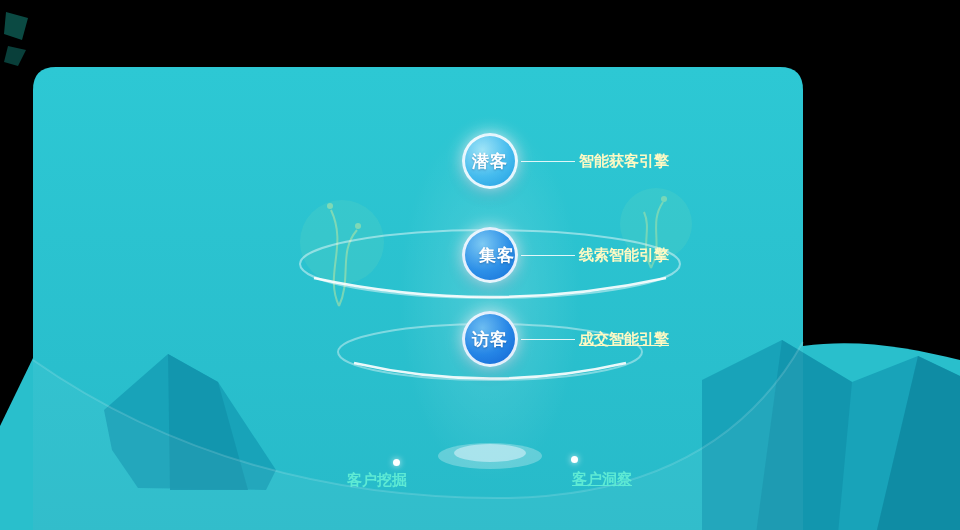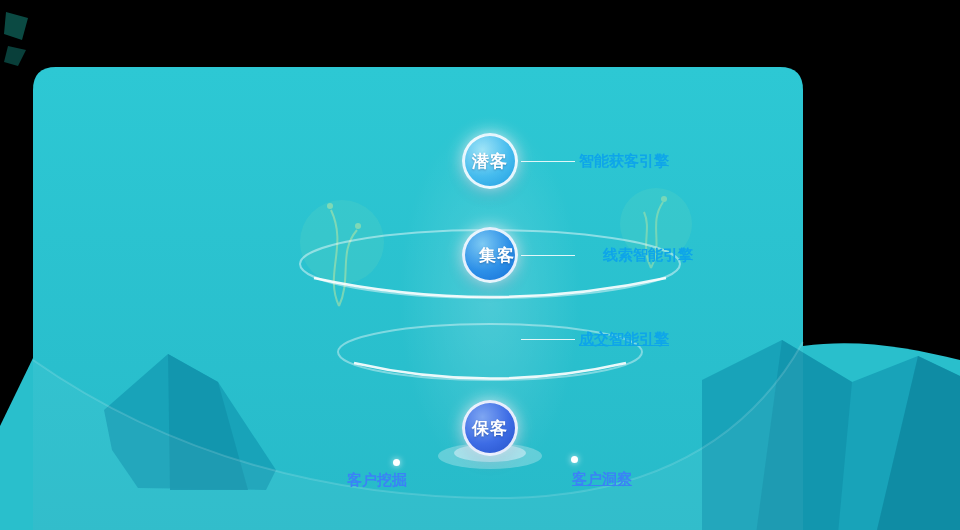--- a/index.html
+++ b/index.html
@@ -20,26 +20,26 @@
     display:flex;align-items:center;justify-content:center;
     color:#fff;font-size:17px;font-weight:bold;letter-spacing:1px;
     text-shadow:0 1px 2px rgba(0,40,90,.35);
     box-shadow:0 0 16px rgba(255,255,255,.75),0 6px 14px rgba(0,70,130,.25);
   }
   .bubble.s1{background:radial-gradient(circle at 35% 28%,#9fe4f7,#46bcee 55%,#1f9de2);}
   .bubble.s2{background:radial-gradient(circle at 35% 28%,#7cc9f3,#2d90e8 55%,#1570d7);}
   .bubble.s3{background:radial-gradient(circle at 35% 28%,#6dbdf1,#2585e6 55%,#1264d3);}
   .bubble.s4{background:radial-gradient(circle at 35% 28%,#7ea6f2,#3d6ce5 55%,#2551c9);}
   .connector{position:absolute;height:0;border-top:1px solid rgba(255,255,255,.85);width:54px;left:521px;}
-  .engine-label{position:absolute;left:579px;height:22px;line-height:22px;font-size:15px;font-weight:bold;color:#0ea5e9;}
+  .engine-label{position:absolute;left:579px;height:22px;line-height:22px;font-size:15px;font-weight:bold;color:#fef9c3;}
   .footer-dot{
     position:absolute;width:7px;height:7px;border-radius:50%;background:#fff;
     box-shadow:0 0 6px rgba(255,255,255,.85);
   }
-  .footer-label{position:absolute;font-size:15px;font-weight:bold;color:#3b82f6;}
+  .footer-label{position:absolute;font-size:15px;font-weight:bold;color:#5eead4;}
 </style>
 </head>
 <body>
 
 <div class="stage-area">
 
   <svg class="bg-svg" width="960" height="530" viewBox="0 0 960 530">
     <defs>
       <linearGradient id="tealGrad" x1="0" y1="0" x2="0" y2="1">
         <stop offset="0" stop-color="#2dc8d4"></stop>
@@ -103,28 +103,28 @@
   <div class="bubble s1" style="left:462px;top:129px;">
     <span>潜客</span>
   </div>
   <div class="connector" style="top:157px;"></div>
   <div class="engine-label" style="top:146px;">智能获客引擎</div>
 
   <div class="bubble s2" style="left:462px;top:223px;justify-content:flex-end;">
     <span>集客</span>
   </div>
   <div class="connector" style="top:251px;"></div>
-  <div class="engine-label" style="top:240px;margin-left:24px;">线索智能引擎</div>
+  <div class="engine-label" style="top:240px;">线索智能引擎</div>
 
+  <div class="bubble s3" style="left:462px;top:307px;">
+    <span>访客</span>
+  </div>
   <div class="connector" style="top:335px;"></div>
   <div class="engine-label" style="top:324px;text-decoration:underline;">成交智能引擎</div>
 
-  <div class="bubble s4" style="left:462px;top:396px;">
-    <span>保客</span>
-  </div>
 
   <div class="footer-dot" style="left:393px;top:455px;"></div>
   <div class="footer-label" style="left:347px;top:467px;">客户挖掘</div>
 
   <div class="footer-dot" style="left:571px;top:452px;"></div>
   <div class="footer-label" style="left:572px;top:466px;text-decoration:underline;">客户洞察</div>
 
 </div>
 
 </body></html>

